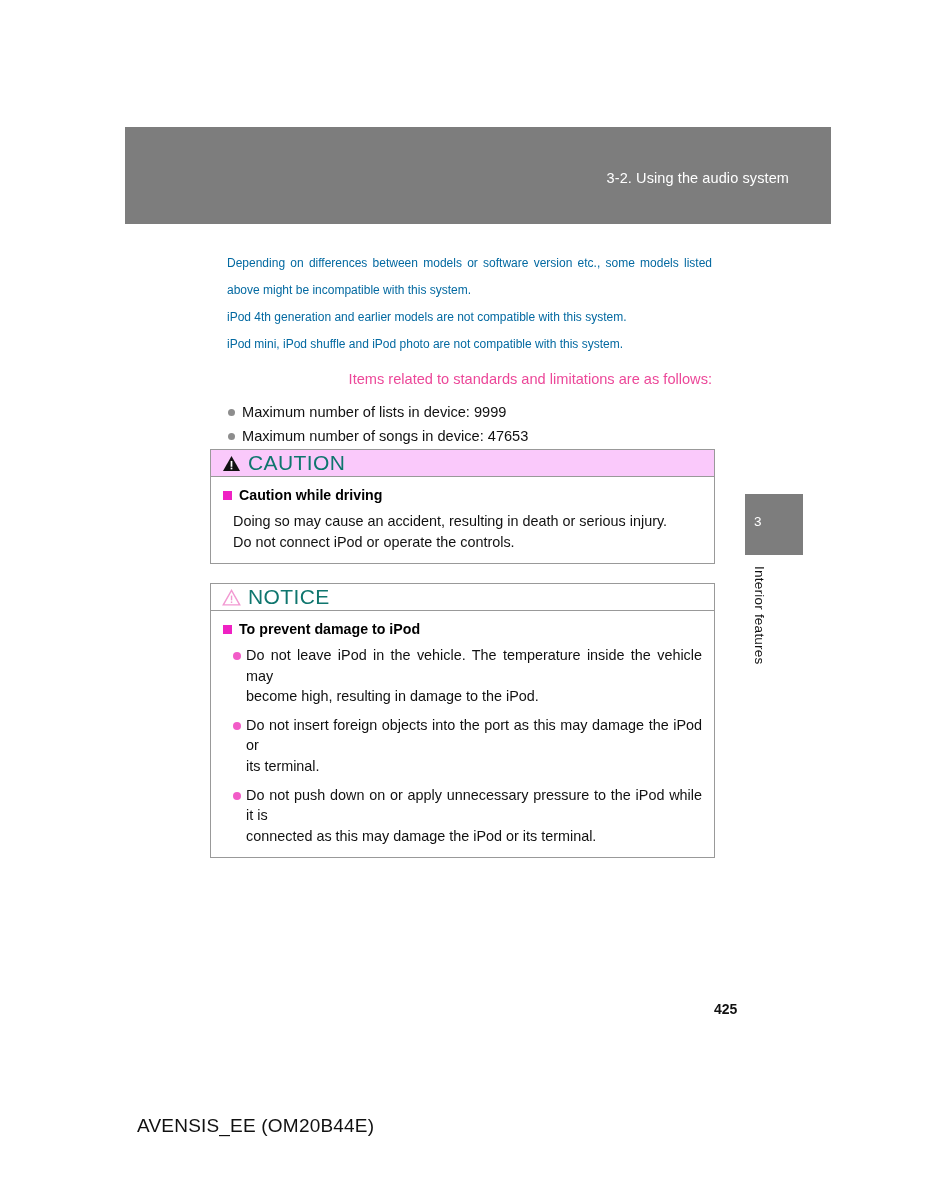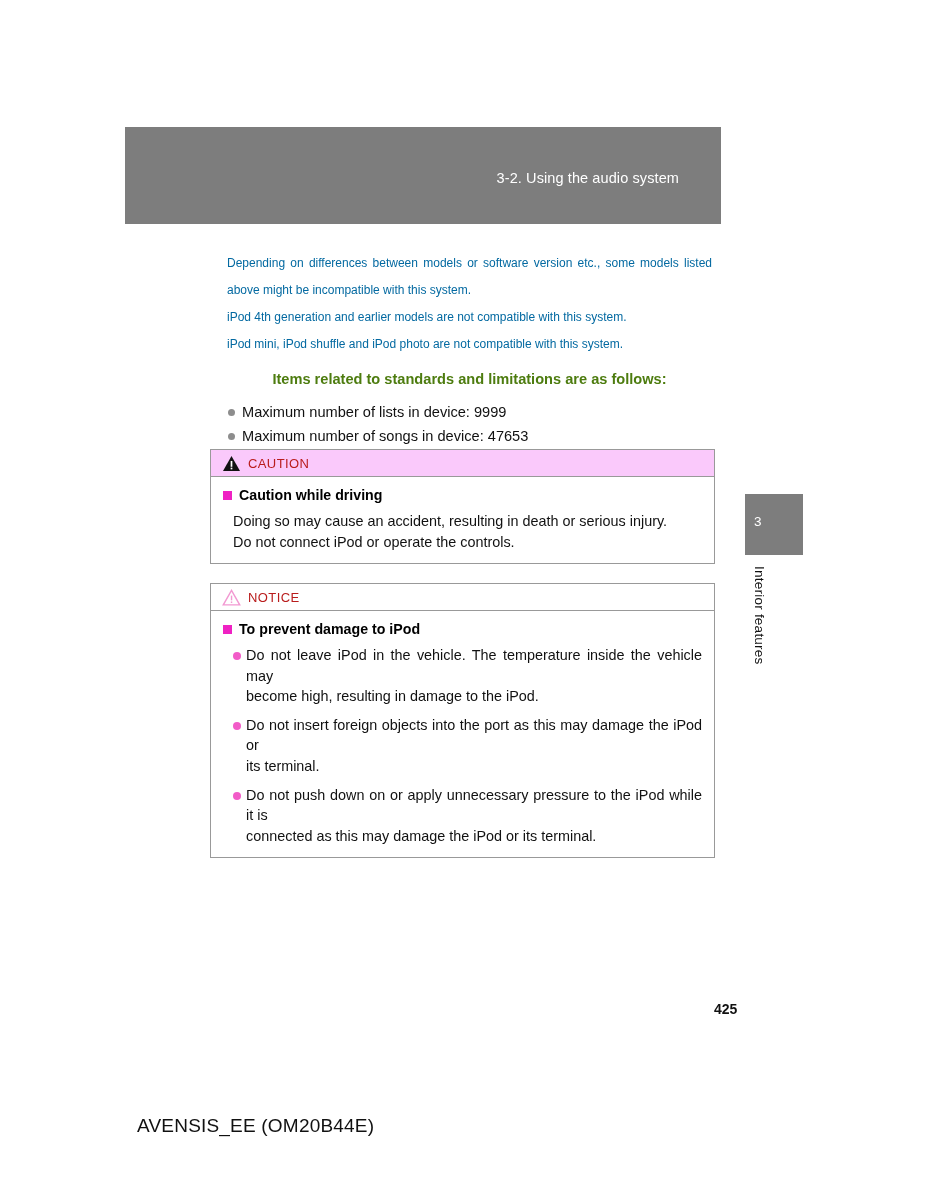--- a/index.html
+++ b/index.html
@@ -14,21 +14,21 @@
     font-family: "Liberation Sans", sans-serif;
     color: #000000;
     overflow: hidden;
   }
 
   
   .header-band {
     position: absolute;
     left: 125px;
     top: 127px;
-    width: 596px;
+    width: 706px;
     height: 97px;
     background: #7d7d7d;
   }
   .header-title {
     position: absolute;
     right: 42px;
     top: 43px;
     color: #ffffff;
     font-size: 14.5px;
     letter-spacing: 0.1px;
@@ -50,23 +50,22 @@
     color: #0369a1;
   }
   .para-justified .nojust {
     display: block;
     text-align: left;
   }
   .para-plain {
     font-size: 14.6px;
     line-height: 20.7px;
     margin: 11px 0 0 0;
-    text-align: center;
-    color: #4d7c0f;
-    font-weight: bold;
+    text-align: right;
+    color: #ec4899;
   }
 
   
   .gray-list {
     margin: 10px 0 0 0;
     padding: 0;
     list-style: none;
   }
   .gray-list li {
     position: relative;
@@ -109,23 +108,23 @@
   .alert-head.notice  { background: #ffffff; }
 
   .alert-head .tri-wrap {
     width: 19px;
     height: 17px;
     margin-right: 7px;
     display: block;
     flex: 0 0 auto;
   }
   .alert-head .alert-word {
-    font-size: 13px;
+    font-size: 21px;
     letter-spacing: 0.4px;
-    color: #b91c1c;
+    color: #0f766e;
   }
 
   .alert-body {
     padding: 9px 12px 11px 12px;
   }
 
   .sub-head {
     position: relative;
     padding-left: 16px;
     font-size: 14.2px;

